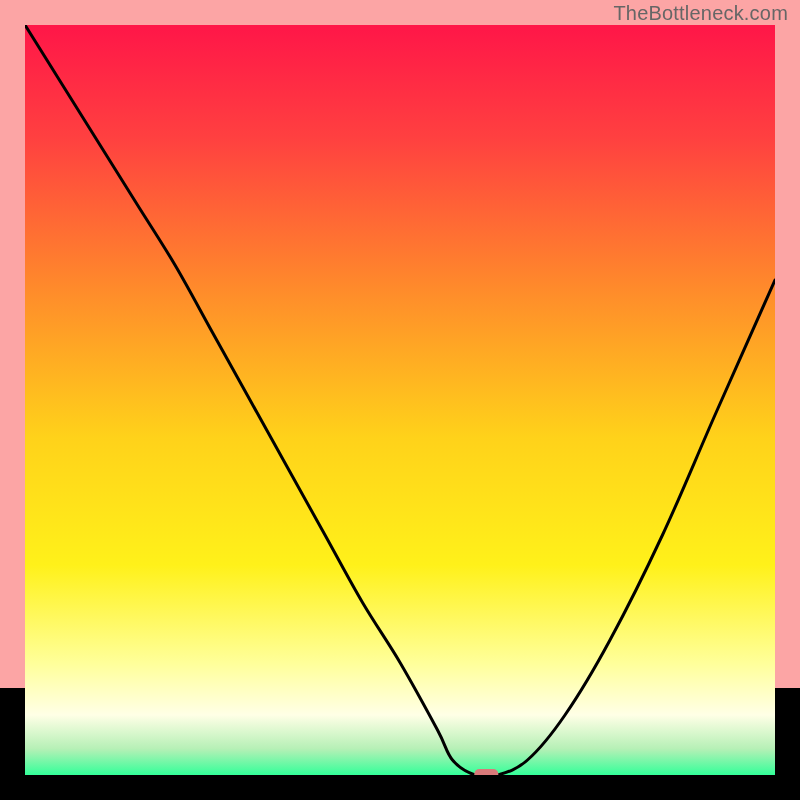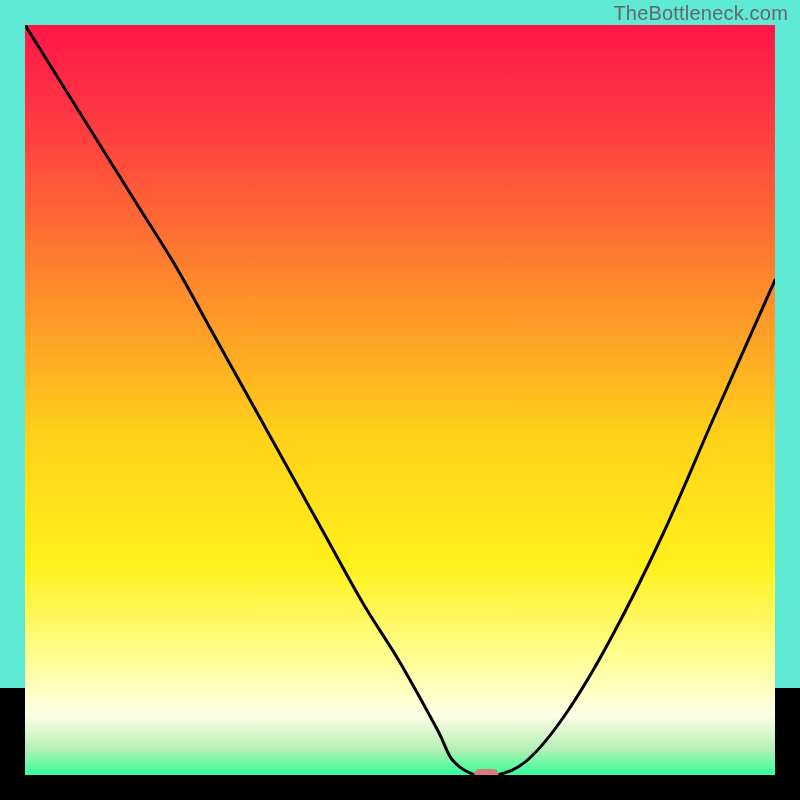--- a/index.html
+++ b/index.html
@@ -8,21 +8,21 @@
     width: 800px;
     height: 800px;
     overflow: hidden;
     background: #000;
     font-family: Arial, Helvetica, sans-serif;
   }
   .stage {
     position: relative;
     width: 800px;
     height: 688px;
-    background: #5eead4;
+    background: #fca5a5;
   }
   .watermark {
     position: absolute;
     top: 2px;
     right: 12px;
     color: #666;
     font-size: 20px;
     letter-spacing: 0.2px;
     font-weight: 400;
     z-index: 10;

